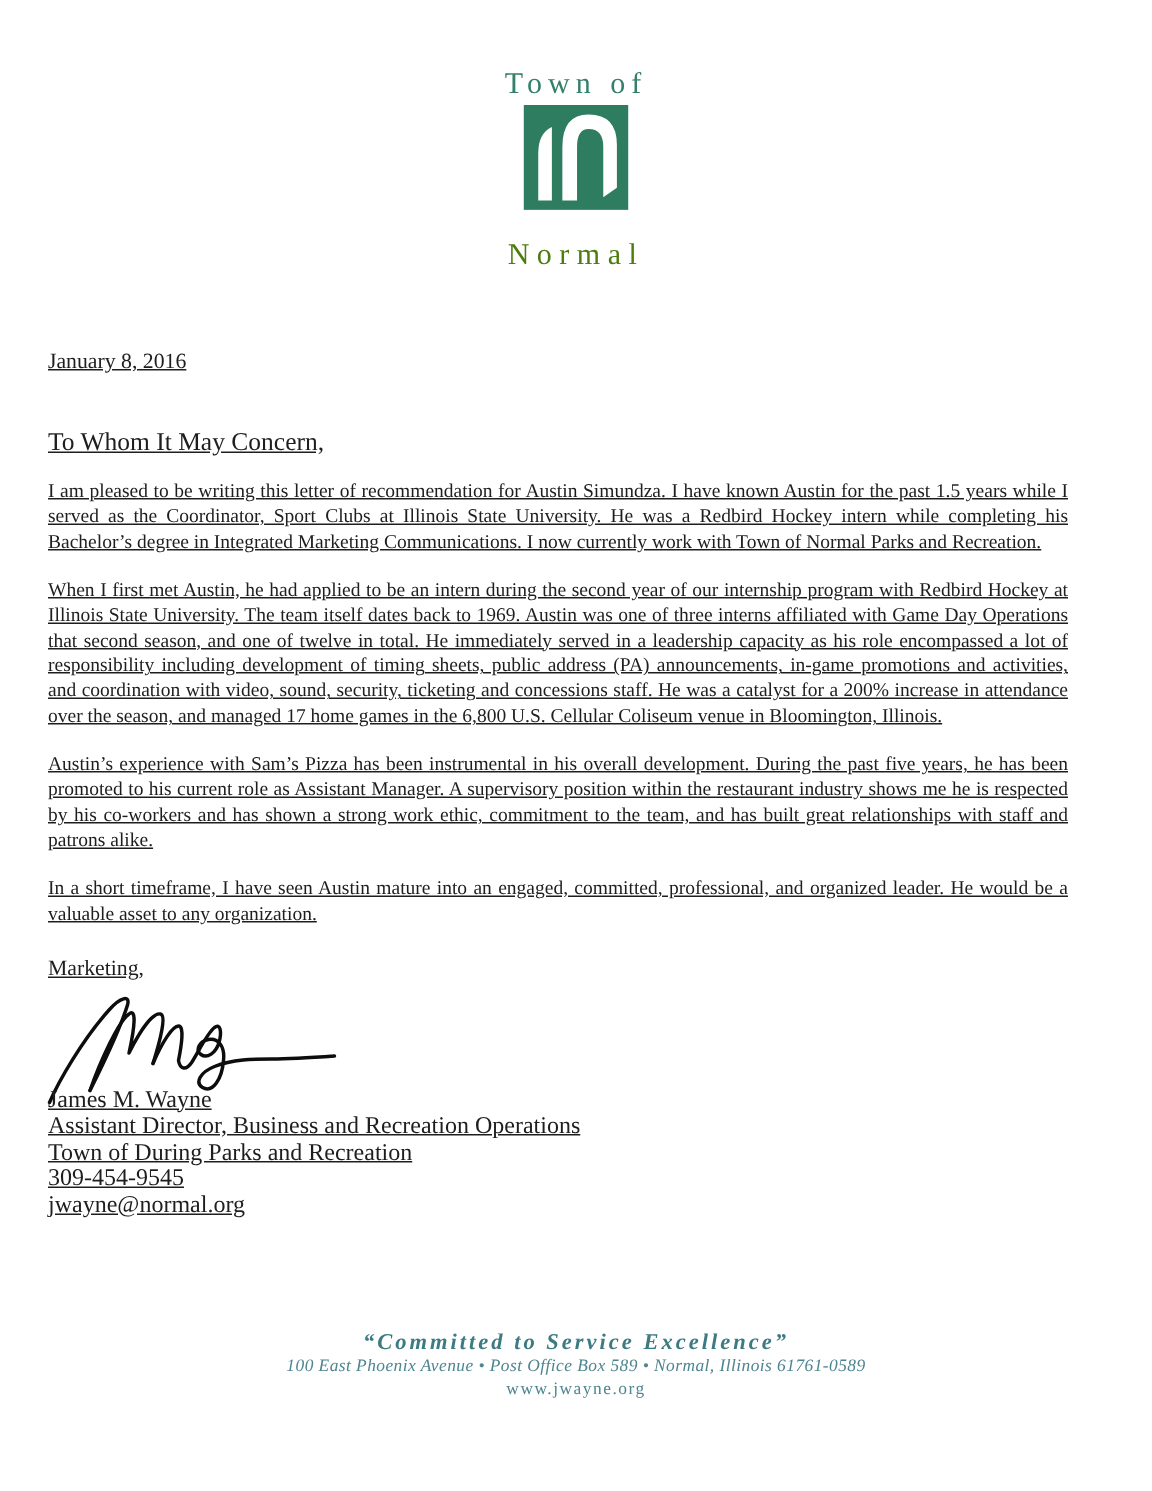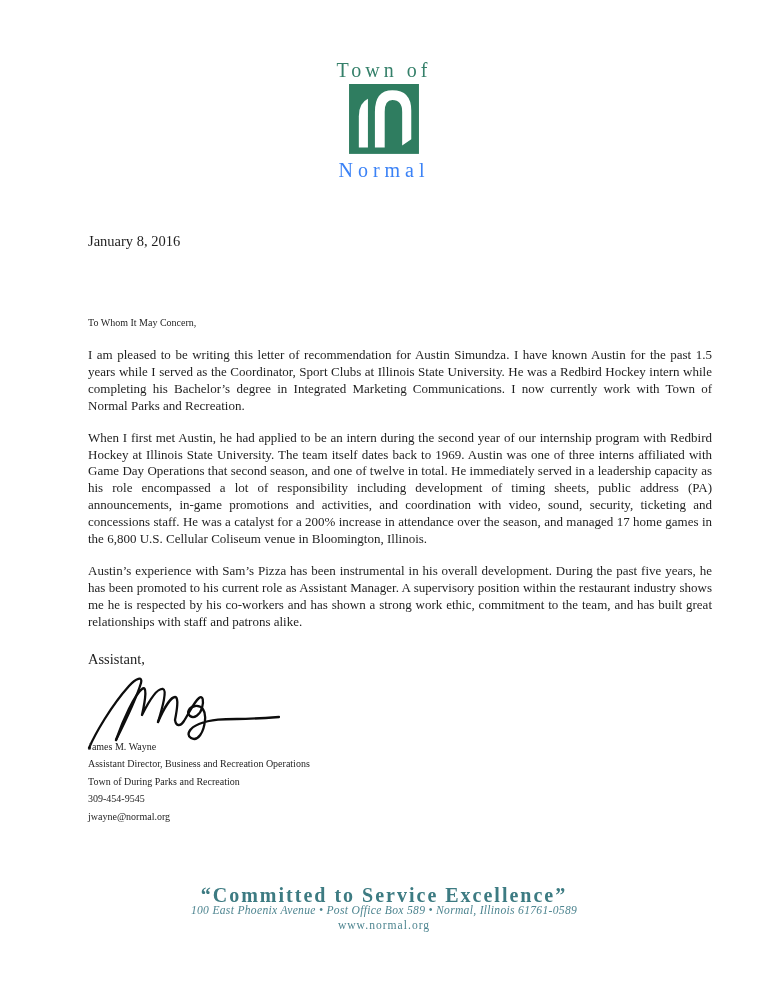--- a/index.html
+++ b/index.html
@@ -8,67 +8,68 @@
     width: 768px;
     height: 994px;
     margin: 0 auto;
     background: #ffffff;
     font-family: "Liberation Serif", "DejaVu Serif", serif;
     color: #1e1e1e;
     overflow: hidden;
   }
 
   
-  .letterhead { padding-top: 58px; text-align: center; }
+  .letterhead { padding-top: 44px; text-align: center; }
   .lh-town {
     color: #35806a;
     font-size: 20px;
     letter-spacing: 4px;
     line-height: 24px;
   }
   .lh-logo { margin: 2px auto 0 auto; width: 70px; height: 72px; }
   .lh-logo svg { display: block; width: 70px; height: 72px; }
   .lh-normal {
-    color: #3b82f6;
+    color: #4d7c0f;
     font-size: 20px;
     letter-spacing: 5px;
     line-height: 24px;
-    margin-top: 2px;
+    margin-top: 16px;
   }
 
   
-  .letter-body { padding: 0 56px 0 88px; }
+  .letter-body { padding: 0 56px 0 32px; text-decoration: underline; }
   .date { margin-top: 50px; font-size: 14.5px; line-height: 18px; }
-  .salutation { margin-top: 64px; font-size: 10px; line-height: 18px; }
+  .salutation { margin-top: 36px; font-size: 17px; line-height: 18px; }
   .para {
     margin: 15px 0 0 0;
     font-size: 13px;
     line-height: 16.9px;
     text-align: justify;
   }
   .closing { margin-top: 19px; font-size: 14.5px; line-height: 18px; }
 
   .signature { margin: 2px 0 -12px -8px; width: 210px; height: 80px; }
   .signature svg { display: block; width: 210px; height: 80px; }
 
-  .signer { font-size: 10px; line-height: 17.6px; }
+  .signer { font-size: 16px; line-height: 17.6px; }
   .signer div { white-space: nowrap; }
 
   
   .page-footer {
     position: absolute;
     left: 0; right: 0;
     top: 886px;
     text-align: center;
     color: #4e8590;
   }
   .motto {
     font-family: "Liberation Serif", "DejaVu Serif", serif;
+    font-style: italic;
     font-weight: bold;
-    font-size: 20px;
+    font-size: 15px;
     letter-spacing: 2px;
     color: #3d7b82;
     line-height: 18px;
   }
   .addr { font-size: 11.6px; line-height: 14.5px; letter-spacing: 0.3px; font-style: italic; }
   .web  { font-size: 11.6px; line-height: 14.5px; letter-spacing: 1px; }
 </style>
 </head>
 <body>
 
@@ -87,22 +88,23 @@
   </header>
 
   <main class="letter-body">
     <div class="date">January 8, 2016</div>
 
     <div class="salutation">To Whom It May Concern,</div>
 
     <p class="para">I am pleased to be writing this letter of recommendation for Austin Simundza. I have known Austin for the past 1.5 years while I served as the Coordinator, Sport Clubs at Illinois State University. He was a Redbird Hockey intern while completing his Bachelor’s degree in Integrated Marketing Communications. I now currently work with Town of Normal Parks and Recreation.</p>
     <p class="para">When I first met Austin, he had applied to be an intern during the second year of our internship program with Redbird Hockey at Illinois State University. The team itself dates back to 1969. Austin was one of three interns affiliated with Game Day Operations that second season, and one of twelve in total. He immediately served in a leadership capacity as his role encompassed a lot of responsibility including development of timing sheets, public address (PA) announcements, in-game promotions and activities, and coordination with video, sound, security, ticketing and concessions staff. He was a catalyst for a 200% increase in attendance over the season, and managed 17 home games in the 6,800 U.S. Cellular Coliseum venue in Bloomington, Illinois.</p>
     <p class="para">Austin’s experience with Sam’s Pizza has been instrumental in his overall development. During the past five years, he has been promoted to his current role as Assistant Manager. A supervisory position within the restaurant industry shows me he is respected by his co-workers and has shown a strong work ethic, commitment to the team, and has built great relationships with staff and patrons alike.</p>
+    <p class="para">In a short timeframe, I have seen Austin mature into an engaged, committed, professional, and organized leader. He would be a valuable asset to any organization.</p>
 
-    <div class="closing">Assistant,</div>
+    <div class="closing">Marketing,</div>
 
     <div class="signature">
       <svg viewBox="0 0 200 80" xmlns="http://www.w3.org/2000/svg" aria-hidden="true" fill="none" stroke="#0d0d0d" stroke-width="2.3" stroke-linecap="round" stroke-linejoin="round">
         <path d="M4,78 C10,64 26,36 44,16 C51,8 58,6 56,13 C52,26 40,52 31,70"></path>
         <path d="M31,70 C38,50 50,24 57,19 C62,15 61,27 57,45 C65,29 73,18 78,19 C82,20 78,36 73,52"></path>
         <path d="M73,52 C79,38 86,27 90,27 C94,27 92,40 90,50 C91,56 95,57 99,51 C104,43 109,32 114,28 C118,25 119,31 117,38"></path>
         <path d="M117,38 C115,45 109,49 105,46 C101,43 104,37 110,36 C117,35 121,41 120,50 C119,62 113,72 106,68 C101,65 104,58 114,54 C126,49 140,49 152,49 C166,49 180,48 194,47"></path>
       </svg>
     </div>
 
@@ -111,16 +113,16 @@
       <div>Assistant Director, Business and Recreation Operations</div>
       <div>Town of During Parks and Recreation</div>
       <div>309-454-9545</div>
       <div>jwayne@normal.org</div>
     </div>
   </main>
 
   <footer class="page-footer">
     <div class="motto">“Committed to Service Excellence”</div>
     <div class="addr">100 East Phoenix Avenue  •  Post Office Box 589  •  Normal, Illinois 61761-0589</div>
-    <div class="web">www.normal.org</div>
+    <div class="web">www.jwayne.org</div>
   </footer>
 
 </div>
 
 </body></html>

